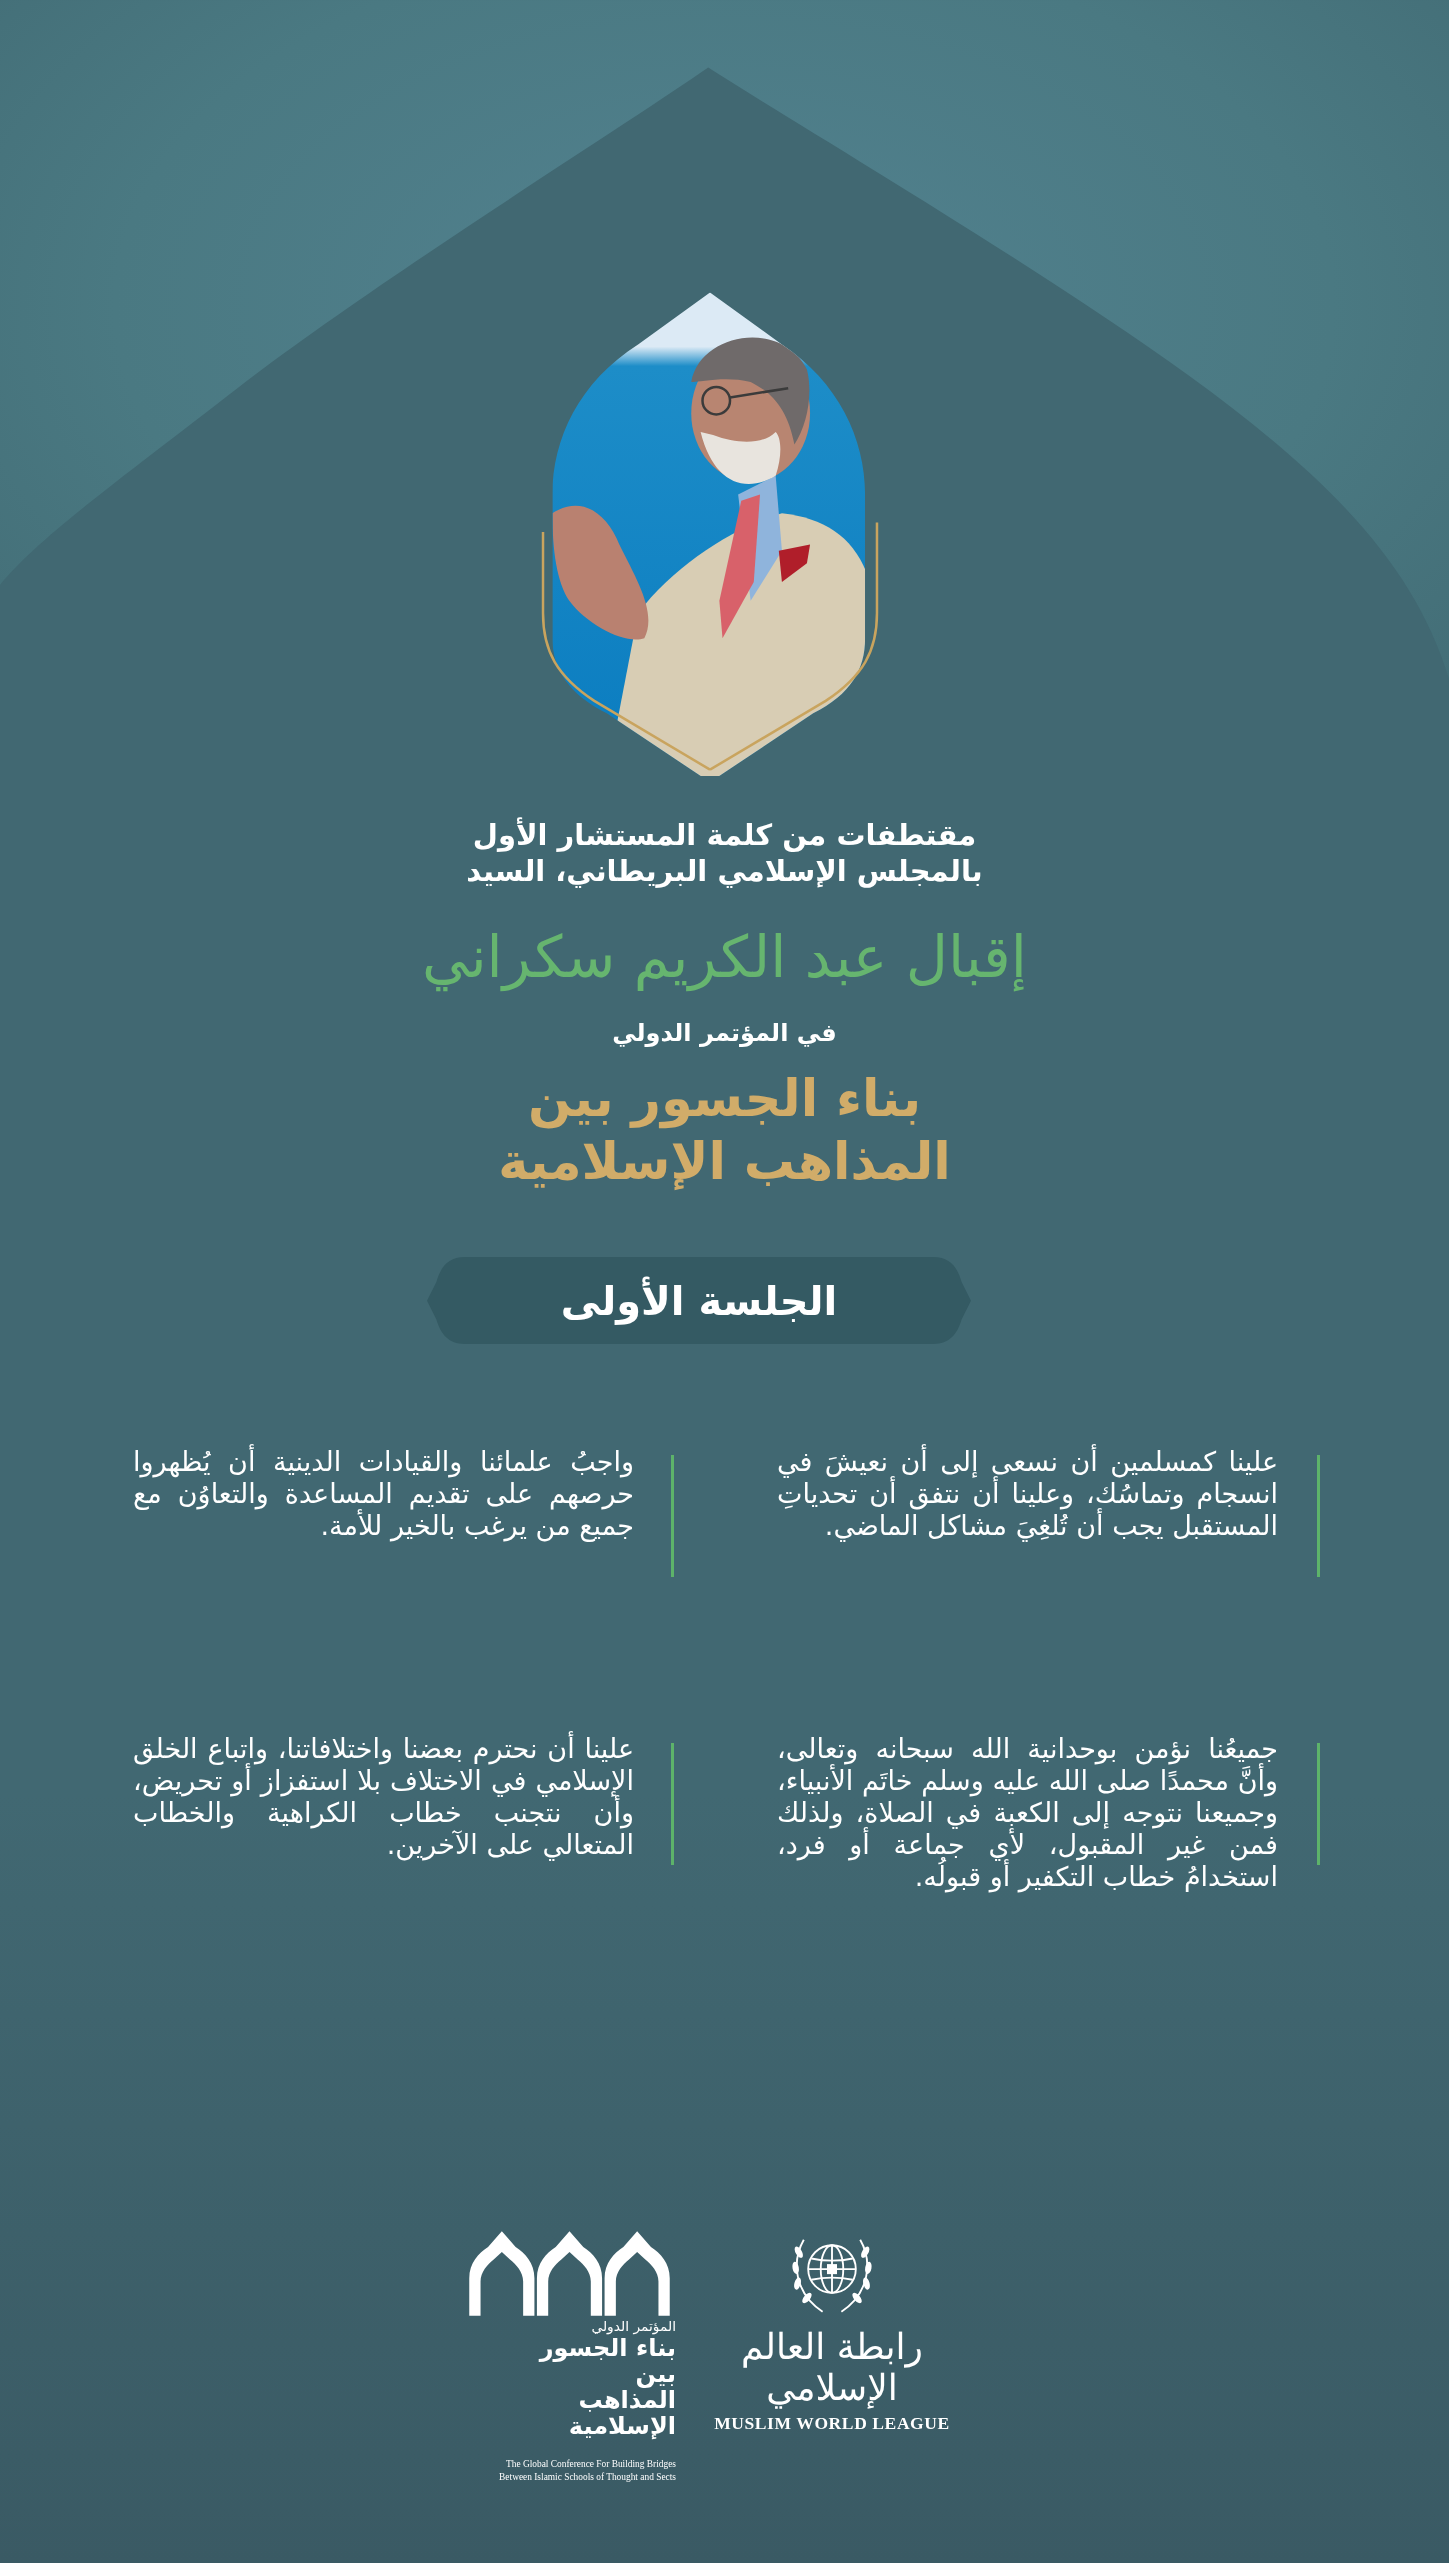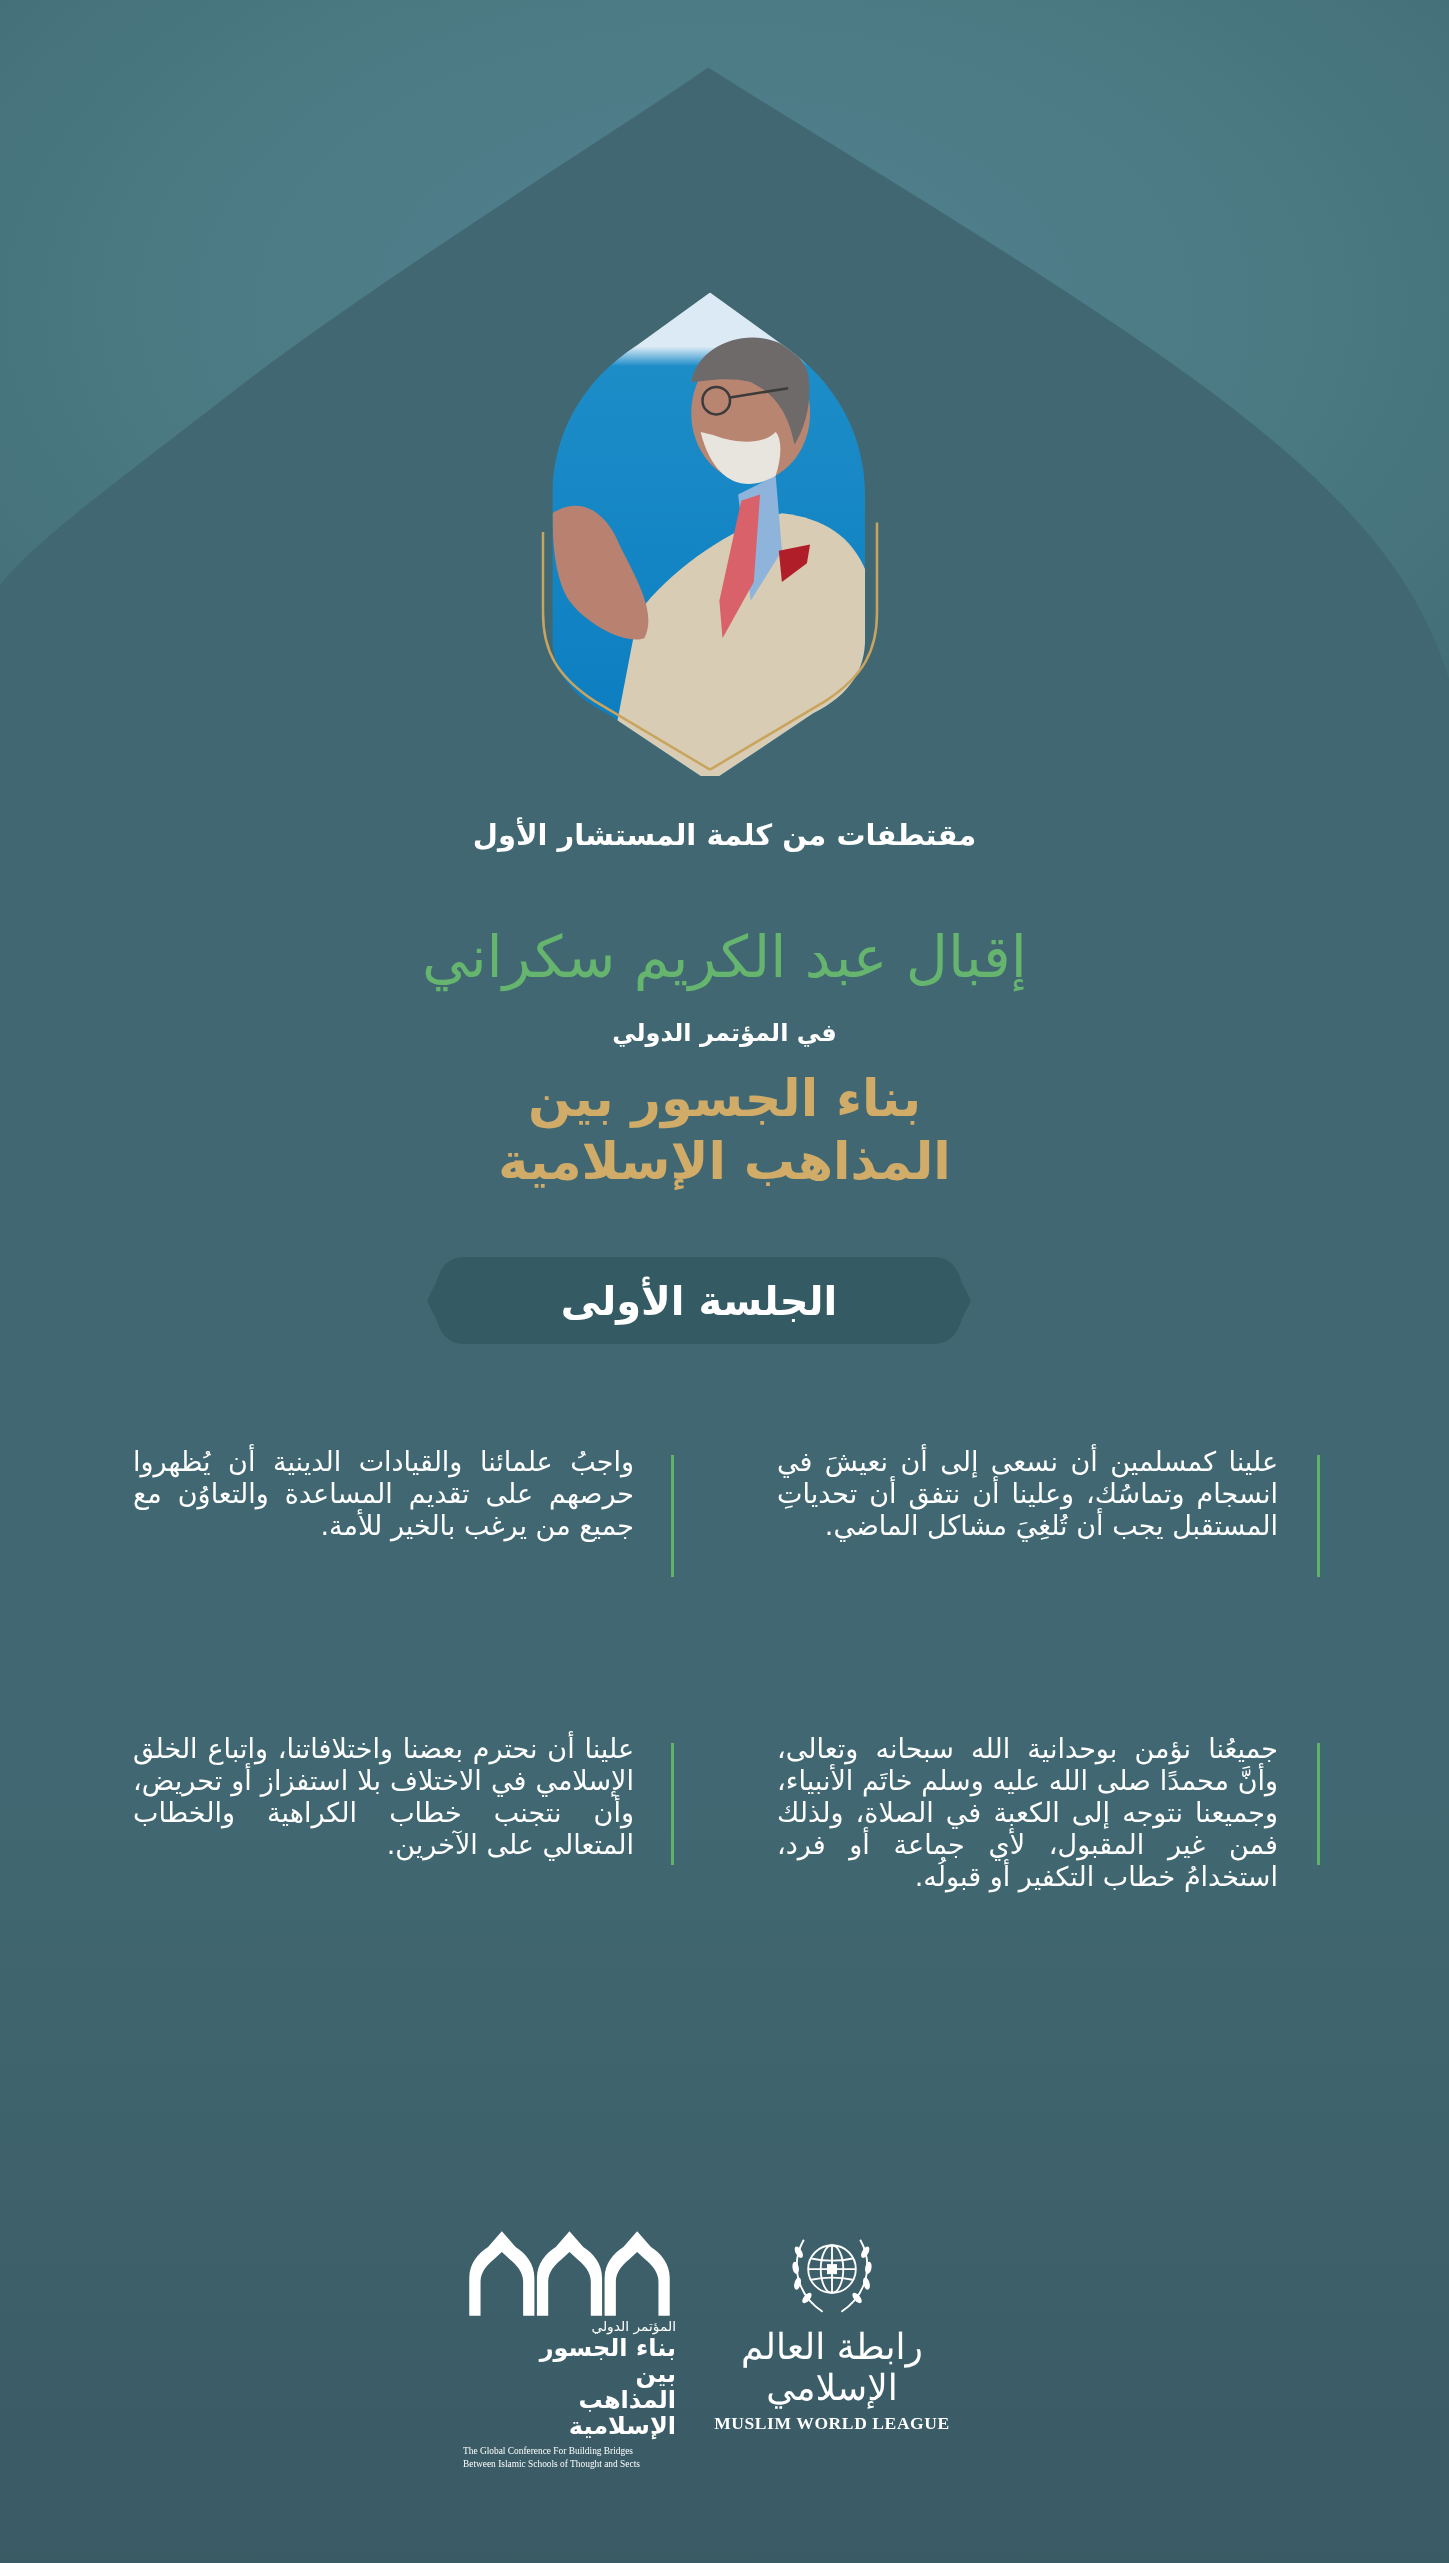--- a/index.html
+++ b/index.html
@@ -34,21 +34,21 @@
     font-size: 27px; line-height: 32px; color: #ffffff; width: 501px;
   }
   .quote-bar { position: absolute; width: 2.5px; background: #5db36a; height: 122px; }
 
   .logos { position: absolute; left: 0; top: 2215px; width: 1449px; height: 225px; }
   .logo-conf { position: absolute; left: 463px; top: 12.5px; width: 213px; }
   .logo-mwl { position: absolute; left: 713px; top: 9px; width: 238px; text-align: center; }
   .conf-arabic { direction: rtl; text-align: right; font-weight: bold; color: #fff; margin-left: 32px; }
   .conf-arabic .small { font-size: 13.8px; line-height: 17.5px; font-weight: normal; }
   .conf-arabic .big { font-size: 24px; line-height: 26px; }
-  .conf-en { font-family: "Liberation Serif", serif; font-size: 9.4px; line-height: 12.5px; color: #fff; text-align: left; margin-top: 6px; }
+  .conf-en { font-family: "Liberation Serif", serif; font-size: 9.4px; line-height: 12.5px; color: #fff; text-align: right; margin-top: 19px; }
   .mwl-arabic { font-family: "DejaVu Serif", serif; font-size: 36px; direction: rtl; color: #fff; margin-top: 6.3px; }
   .mwl-en { font-family: "Liberation Serif", serif; font-weight: bold; font-size: 17.5px; letter-spacing: 0.6px; color: #fff; margin-top: 5px; }
 </style>
 </head>
 <body>
 
 <svg class="bg-svg" viewBox="0 0 2316 1400" xmlns="http://www.w3.org/2000/svg">
   <defs>
     <radialGradient id="outerGlow" cx="0.5" cy="0.35" r="0.7">
       <stop offset="0" stop-color="#528290"></stop>
@@ -93,20 +93,21 @@
       <path d="M63,360 C110,330 150,360 170,410 C200,470 230,520 210,560 C180,570 120,540 90,500 C70,470 63,420 63,360 Z" fill="#b98170"></path>
     </g>
 
     <path d="M48,410 L48,540 C48,600 70,640 130,680 L315,790" fill="none" stroke="#c9a45e" stroke-width="4" transform="translate(0,-20)"></path>
     <path d="M582,395 L582,540 C582,600 560,640 500,680 L315,790" fill="none" stroke="#c9a45e" stroke-width="4" transform="translate(0,-20)"></path>
   </svg>
 </div>
 
 <div class="heading-block intro">
   <div>مقتطفات من كلمة المستشار الأول</div>
+  <div>بالمجلس الإسلامي البريطاني، السيد</div>
 </div>
 <div class="heading-block speaker">إقبال عبد الكريم سكراني</div>
 <div class="heading-block conf-pre">في المؤتمر الدولي</div>
 <div class="heading-block conf-title">
   <div>بناء الجسور بين</div>
   <div>المذاهب الإسلامية</div>
 </div>
 
 <div class="session-pill">
   <svg width="544" height="87" viewBox="0 0 870 139" xmlns="http://www.w3.org/2000/svg">

